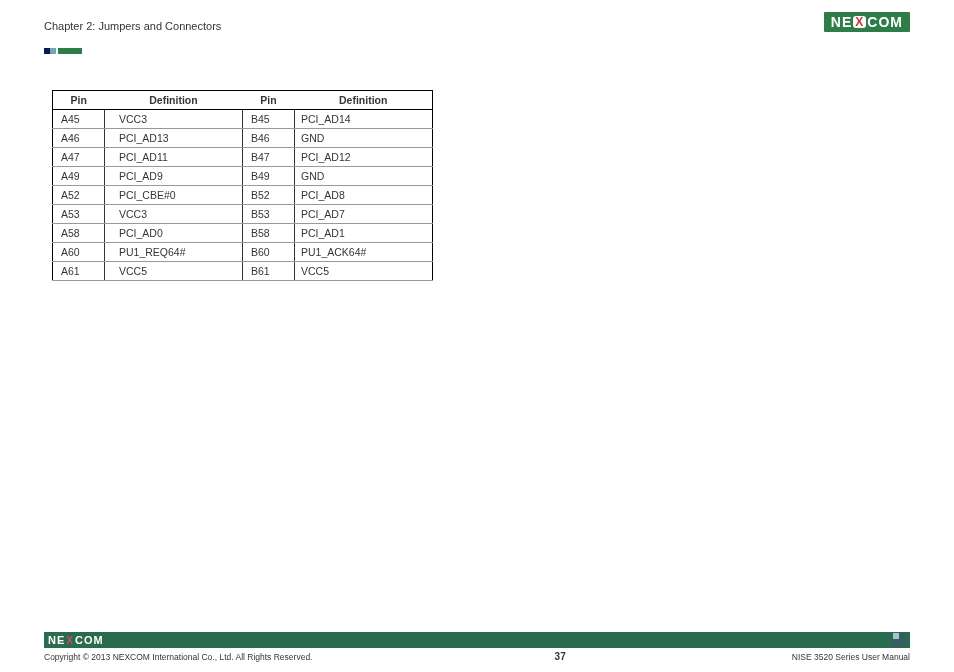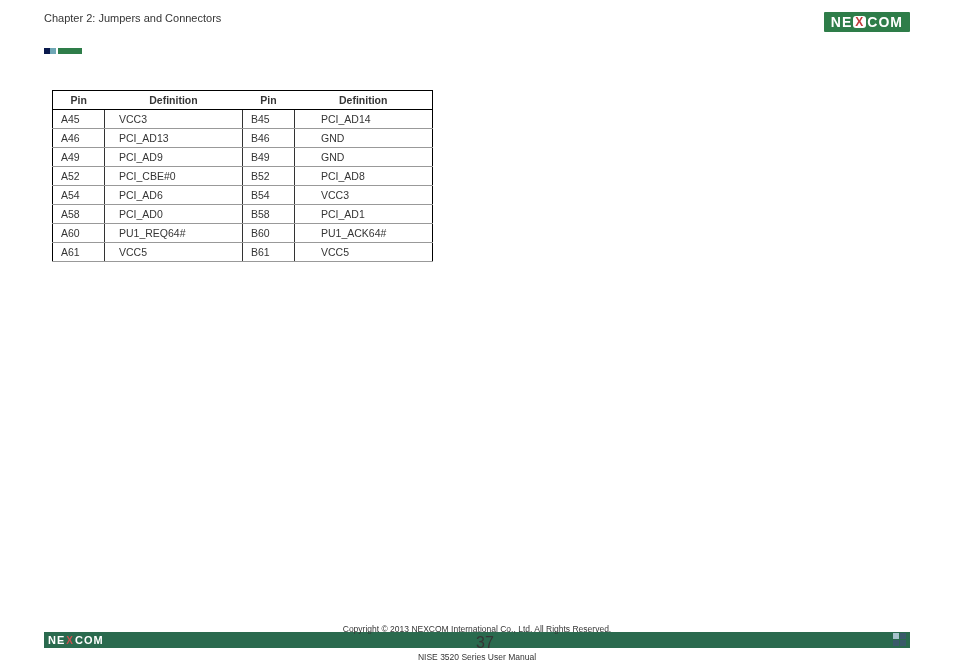--- a/index.html
+++ b/index.html
@@ -23,21 +23,21 @@
     overflow: hidden;
   }
   
   .top {
     position: absolute;
     top: 12px;
     left: 44px;
     right: 44px;
     display: flex;
     justify-content: space-between;
-    align-items: flex-start;
+    align-items: flex-end;
   }
   .chapter-title {
     font-size: 11px;
     color: var(--heading-grey);
   }
   .logo {
     display: inline-flex;
     align-items: center;
     background: var(--nexcom-green);
     color: #fff;
@@ -99,21 +99,21 @@
   }
   table.pintable th {
     font-weight: 700;
     text-align: center;
     border-top: 1px solid #000;
     border-bottom: 1px solid #000;
   }
   table.pintable td:nth-child(1) { border-right: 1px solid var(--col-rule); }
   table.pintable td:nth-child(2) { border-right: 1px solid var(--col-rule); padding-left: 14px; }
   table.pintable td:nth-child(3) { border-right: 1px solid var(--col-rule); }
-  table.pintable td:nth-child(4) { padding-left: 26px; }
+  table.pintable td:nth-child(4) { padding-left: 6px; }
   
   .footer-band {
     position: absolute;
     left: 44px;
     right: 44px;
     bottom: 24px;
     height: 16px;
     background: var(--nexcom-band);
     display:flex;
     align-items:center;
@@ -144,25 +144,24 @@
   .footer-squares span { background:#3a5a6a; }
   .footer-squares span.lt { background:#a7c3cc; }
   .footer-line {
     position:absolute;
     left:44px; right:44px; bottom: 10px;
     display:flex;
     justify-content:space-between;
     align-items:center;
     font-size: 8.5px;
     color: var(--heading-grey);
-    flex-direction: column;
   }
   .footer-line .page-no {
-    font-weight:400;
-    font-size: 16px;
+    font-weight:700;
+    font-size: 10px;
     margin-left: 16px;
   }
 </style>
 </head>
 <body>
 
 <div class="top">
   <div class="chapter-title">Chapter 2: Jumpers and Connectors</div>
   <div class="logo">
     <span>NE</span>
@@ -199,36 +198,42 @@
           <td>B45</td>
           <td>PCI_AD14</td>
         </tr>
         <tr>
           <td>A46</td>
           <td>PCI_AD13</td>
           <td>B46</td>
           <td>GND</td>
         </tr>
         <tr>
+          <td>A47</td>
+          <td>PCI_AD11</td>
+          <td>B47</td>
+          <td>PCI_AD12</td>
+        </tr>
+        <tr>
           <td>A49</td>
           <td>PCI_AD9</td>
           <td>B49</td>
           <td>GND</td>
         </tr>
         <tr>
           <td>A52</td>
           <td>PCI_CBE#0</td>
           <td>B52</td>
           <td>PCI_AD8</td>
         </tr>
         <tr>
-          <td>A54</td>
-          <td>PCI_AD6</td>
-          <td>B54</td>
+          <td>A53</td>
           <td>VCC3</td>
+          <td>B53</td>
+          <td>PCI_AD7</td>
         </tr>
         <tr>
           <td>A58</td>
           <td>PCI_AD0</td>
           <td>B58</td>
           <td>PCI_AD1</td>
         </tr>
         <tr>
           <td>A60</td>
           <td>PU1_REQ64#</td>

